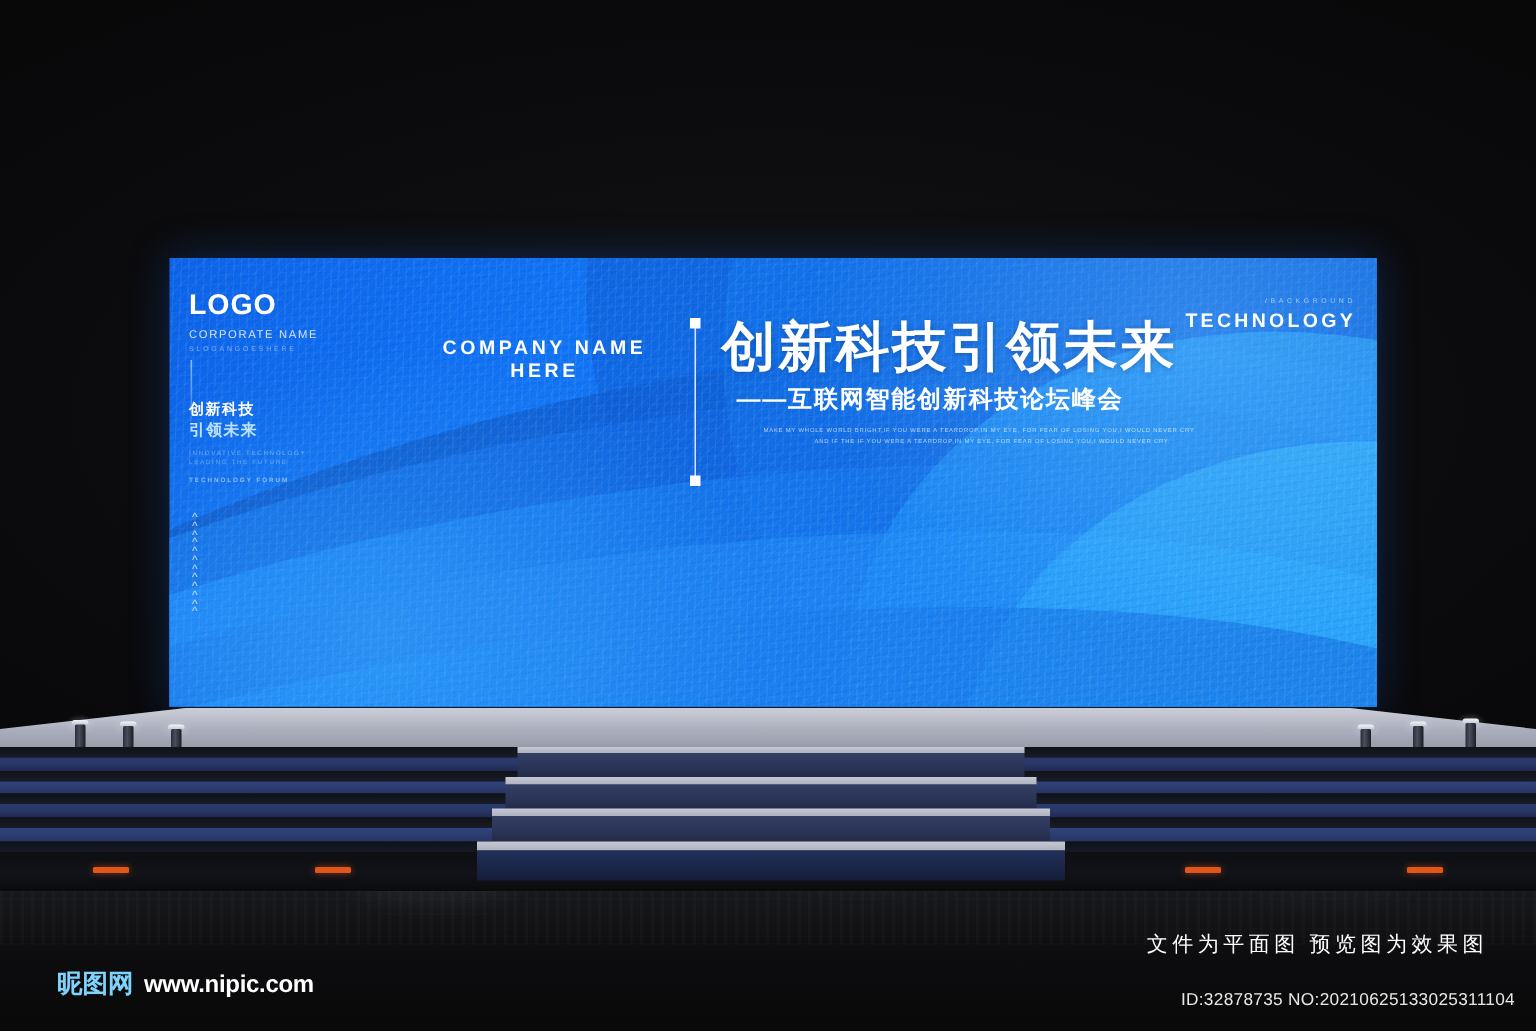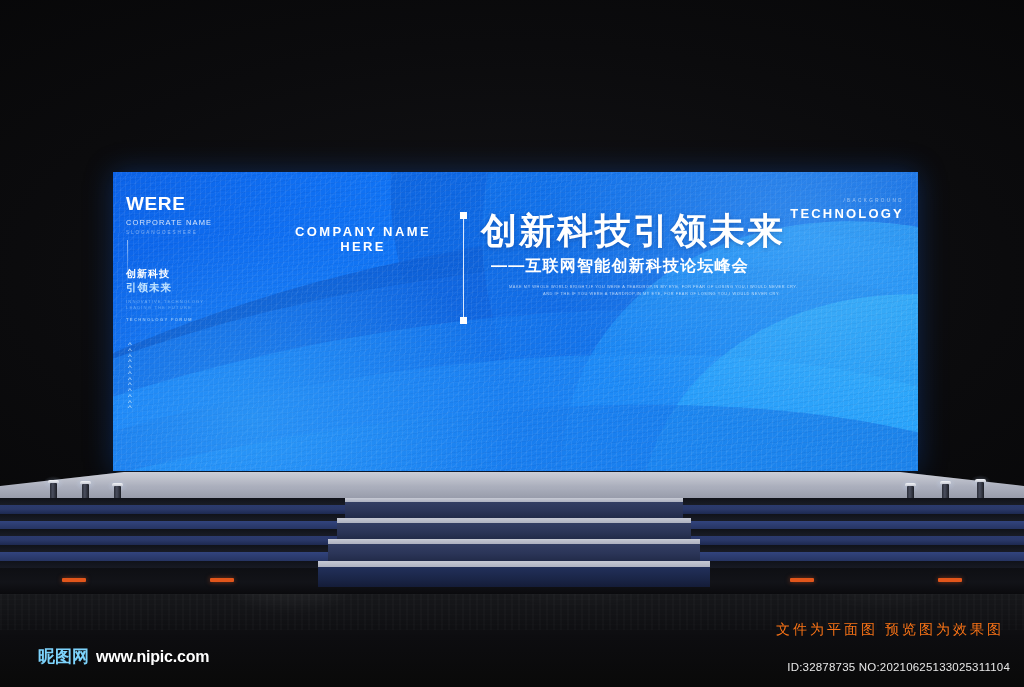--- a/index.html
+++ b/index.html
@@ -176,22 +176,22 @@
       background:linear-gradient(90deg,#2a2d38 0%, #4a4e5e 40%, #1b1d25 100%); border-radius:1px; }
   .spot .glow { position:absolute; left:-5px; top:-4px; width:21px; height:14px;
       background:radial-gradient(ellipse at center, rgba(200,220,255,.30), rgba(0,0,0,0) 70%); }
 
   
   .wm { position:absolute; left:38px; bottom:22px; display:flex; align-items:flex-end; gap:7px; }
   .wm-cn { color:#7dd3fc; font-size:17px; font-weight:bold; letter-spacing:0px;
       font-family:"DejaVu Sans", sans-serif; line-height:1; }
   .wm-url { color:#fff; font-size:16px; font-weight:bold; letter-spacing:-.2px; line-height:1; }
 
-  .note-cn { position:absolute; right:20px; bottom:48px; color:#f97316; font-size:14px;
-      letter-spacing:3px; font-family:Liberation Sans, sans-serif; }
+  .note-cn { position:absolute; right:32px; bottom:48px; color:#ffffff; font-size:14px;
+      letter-spacing:3px; font-family:Liberation Serif, serif; }
   .note-id { position:absolute; right:14px; bottom:14px; color:#e8e8e8; font-size:11.5px;
       letter-spacing:.2px; }
 </style>
 </head>
 <body>
 
 <div class="room"></div>
 <div class="room-floor"></div>
 <div class="floor-noise"></div>
 <div class="floor-smudge" style="left:230px;top:558px;width:120px;height:46px;"></div>
@@ -214,21 +214,21 @@
     <div class="stripes2"></div>
   </div>
   <div class="bd-lines"></div>
   <div class="bd-lines2"></div>
   <div class="glow-tr"></div>
   <div class="glow-bl"></div>
 
   <div class="bd-content">
 
     <div class="logo-block">
-      <div class="logo-txt">WERE</div>
+      <div class="logo-txt">LOGO</div>
       <div class="corp-name">CORPORATE NAME</div>
       <div class="slogan">SLOGANGOESHERE</div>
     </div>
 
     <div class="side-rule"></div>
 
     <div class="cn-block">
       <div class="cn-1">创新科技</div>
       <div class="cn-2">引领未来</div>
       <div class="en-1">INNOVATIVE  TECHNOLOGY</div>

